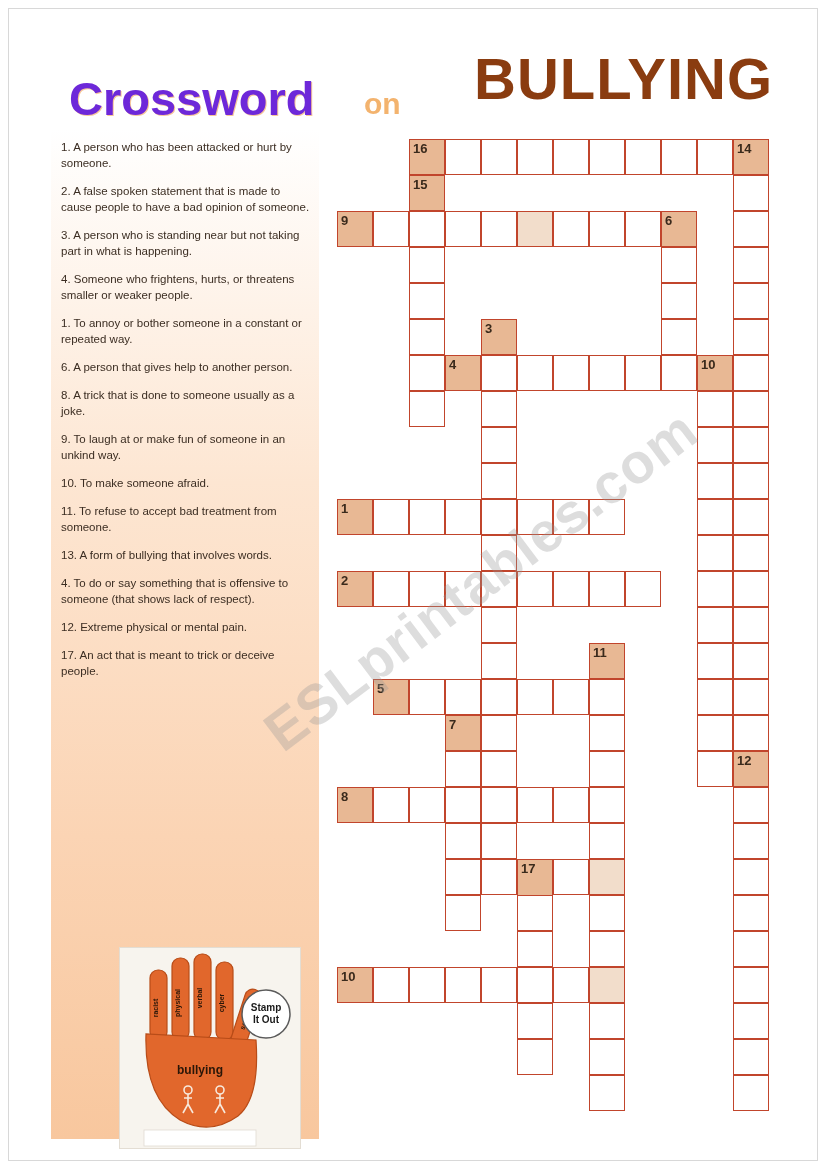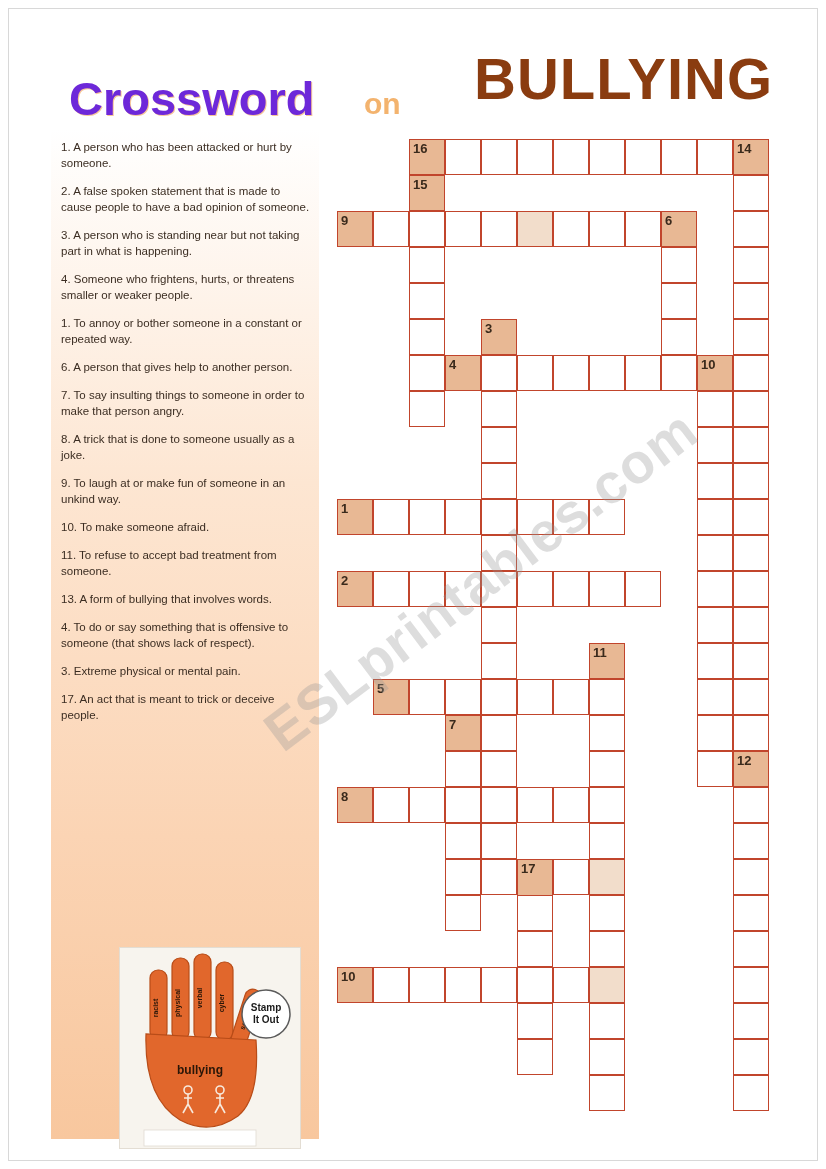--- a/index.html
+++ b/index.html
@@ -134,28 +134,27 @@
 
   <div class="clue-panel"></div>
 
   <div class="clues" id="clue-list">
       <div class="clue">1. A person who has been attacked or hurt by someone.</div>
       <div class="clue">2. A false spoken statement that is made to cause people to have a bad opinion of someone.</div>
       <div class="clue">3. A person who is standing near but not taking part in what is happening.</div>
       <div class="clue">4. Someone who frightens, hurts, or threatens smaller or weaker people.</div>
       <div class="clue">1. To annoy or bother someone in a constant or repeated way.</div>
       <div class="clue">6. A person that gives help to another person.</div>
-      <div class="clue">7. To say insulting things to someone in order to make that person angry.</div>
       <div class="clue">8. A trick that is done to someone usually as a joke.</div>
       <div class="clue">9. To laugh at or make fun of someone in an unkind way.</div>
       <div class="clue">10. To make someone afraid.</div>
       <div class="clue">11. To refuse to accept bad treatment from someone.</div>
       <div class="clue">13. A form of bullying that involves words.</div>
       <div class="clue">4. To do or say something that is offensive to someone (that shows lack of respect).</div>
-      <div class="clue">3. Extreme physical or mental pain.</div>
+      <div class="clue">12. Extreme physical or mental pain.</div>
       <div class="clue">17. An act that is meant to trick or deceive people.</div>
     </div>
 
   <div class="hand-img">
     <svg class="hand-inner" viewBox="0 0 180 200" preserveAspectRatio="none">
       <rect x="0" y="0" width="180" height="200" fill="#f7f4ee"></rect>
 
       <g fill="#e1672c" stroke="#b84c18" stroke-width="1.2">
         <rect x="30" y="22" width="17" height="70" rx="8"></rect>
         <rect x="52" y="10" width="17" height="82" rx="8"></rect>

